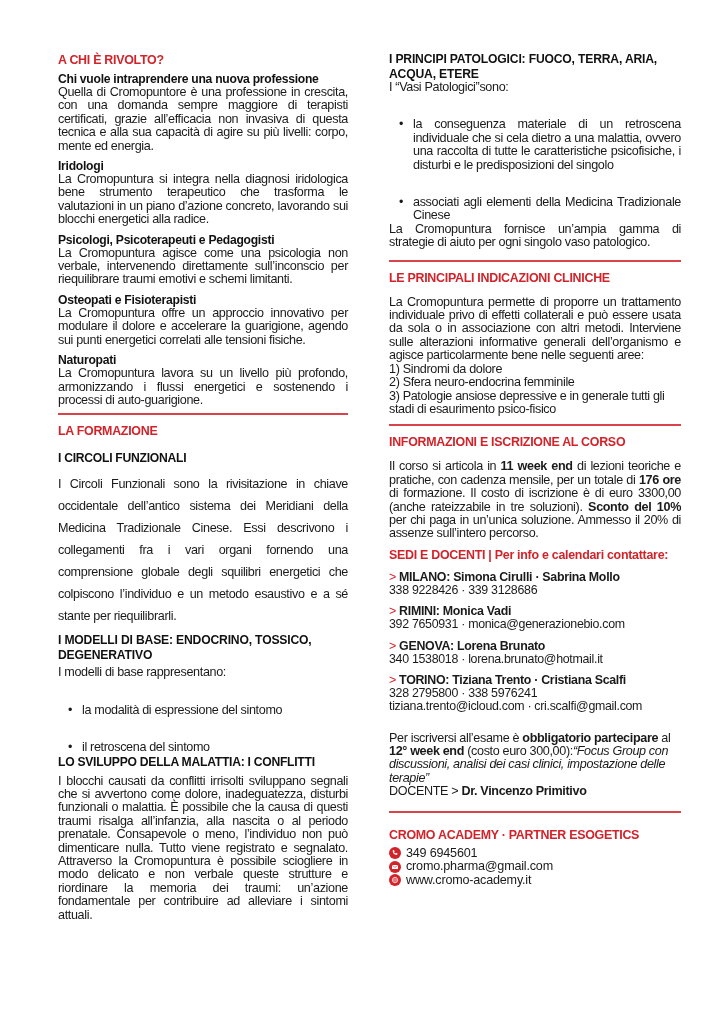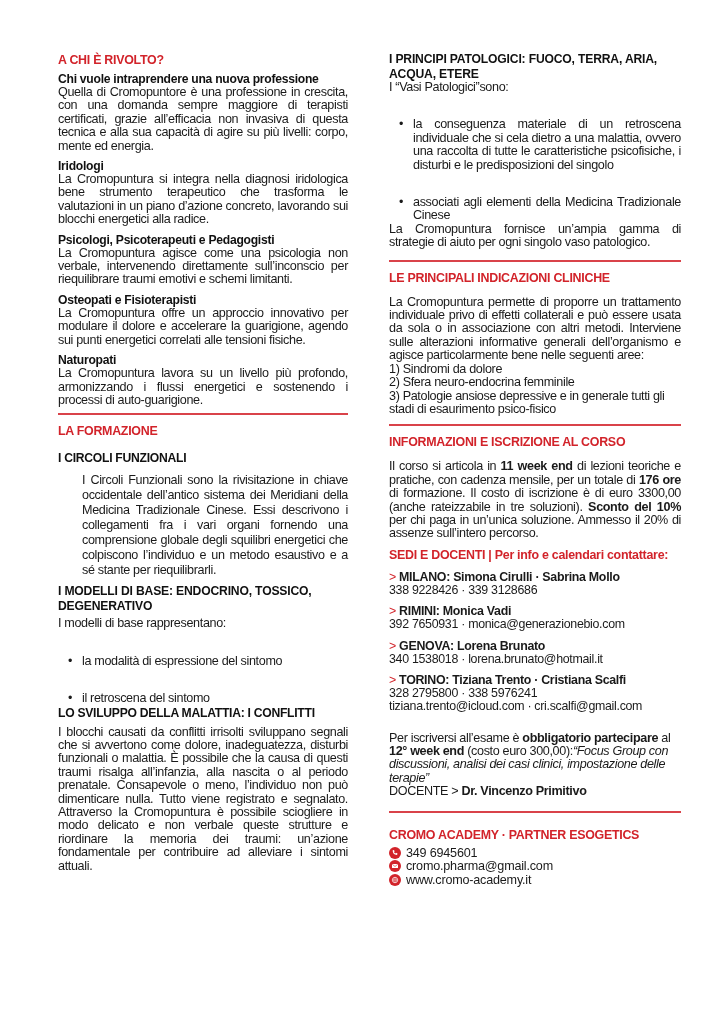--- a/index.html
+++ b/index.html
@@ -52,21 +52,21 @@
     transform-origin: left;
     width: 111%;
   }
   .p {
     font-size: 12.6px;
     line-height: 13.4px;
     text-align: justify;
     letter-spacing: -0.35px;
     color: #1a1a1a;
   }
-  .p-loose { line-height: 15px; margin-left: 24px; }
+  .p-loose { line-height: 22px; }
   .mb4 { margin-bottom: 4px; }
   .mb6 { margin-bottom: 6px; }
   .mb8 { margin-bottom: 8px; }
   .mb10 { margin-bottom: 10px; }
   .mb12 { margin-bottom: 12px; }
   .divider {
     height: 2px;
     background: #d9434a;
     border: none;
     width: 100%;
@@ -99,21 +99,21 @@
     letter-spacing: -0.3px;
   }
   .gt { color: #d2232a; font-weight: normal; }
   .contact-line {
     font-size: 12.4px;
     line-height: 13.2px;
     letter-spacing: -0.3px;
   }
   .footer-row {
     display: flex;
-    align-items: flex-start;
+    align-items: center;
     font-size: 12.6px;
     line-height: 13.5px;
     letter-spacing: -0.2px;
     font-family: "Liberation Sans", sans-serif;
   }
   .ficon {
     width: 12px; height: 12px;
     border-radius: 50%;
     background: #d2232a;
     display: inline-flex;

